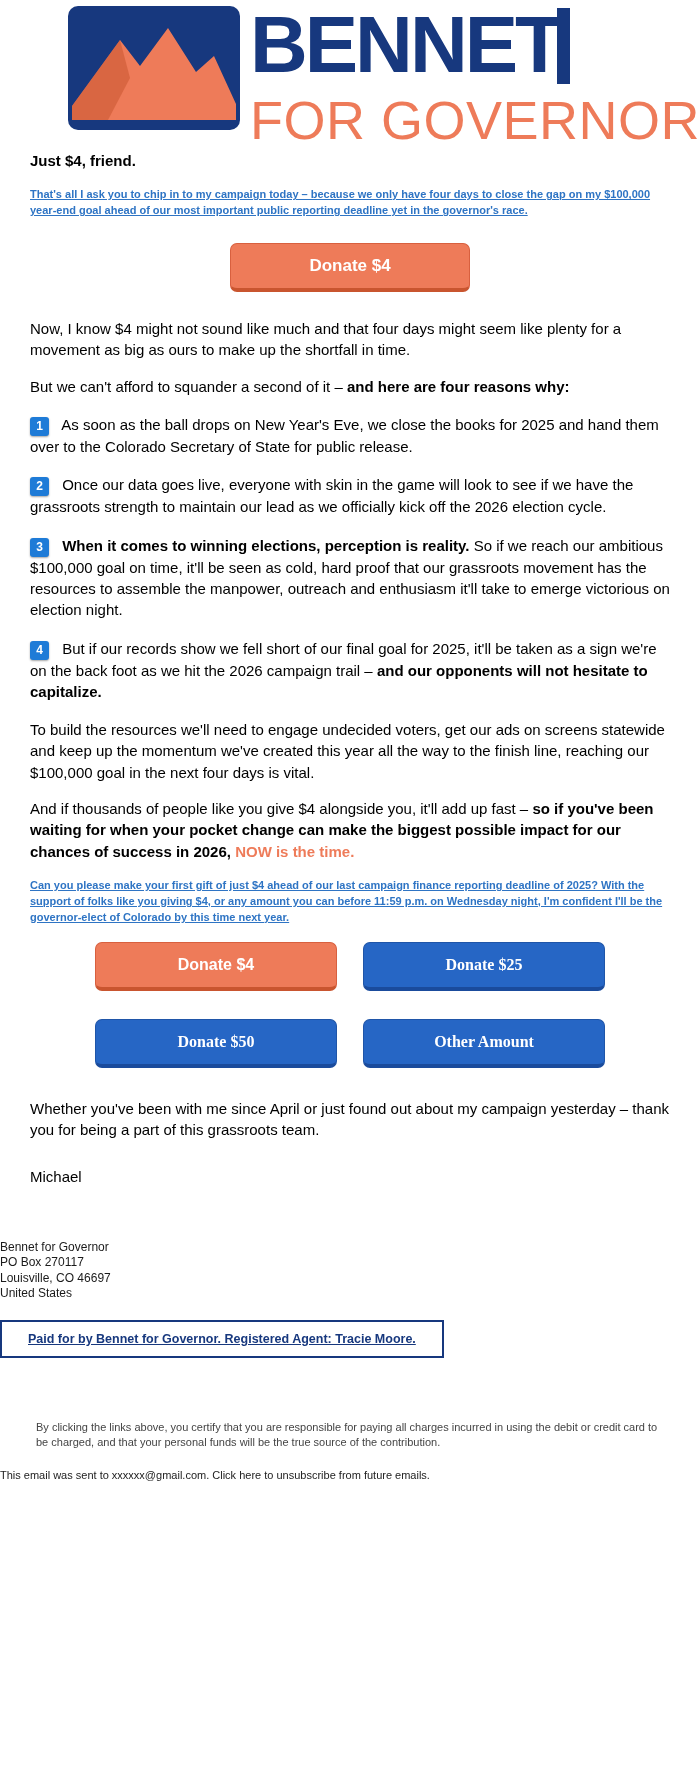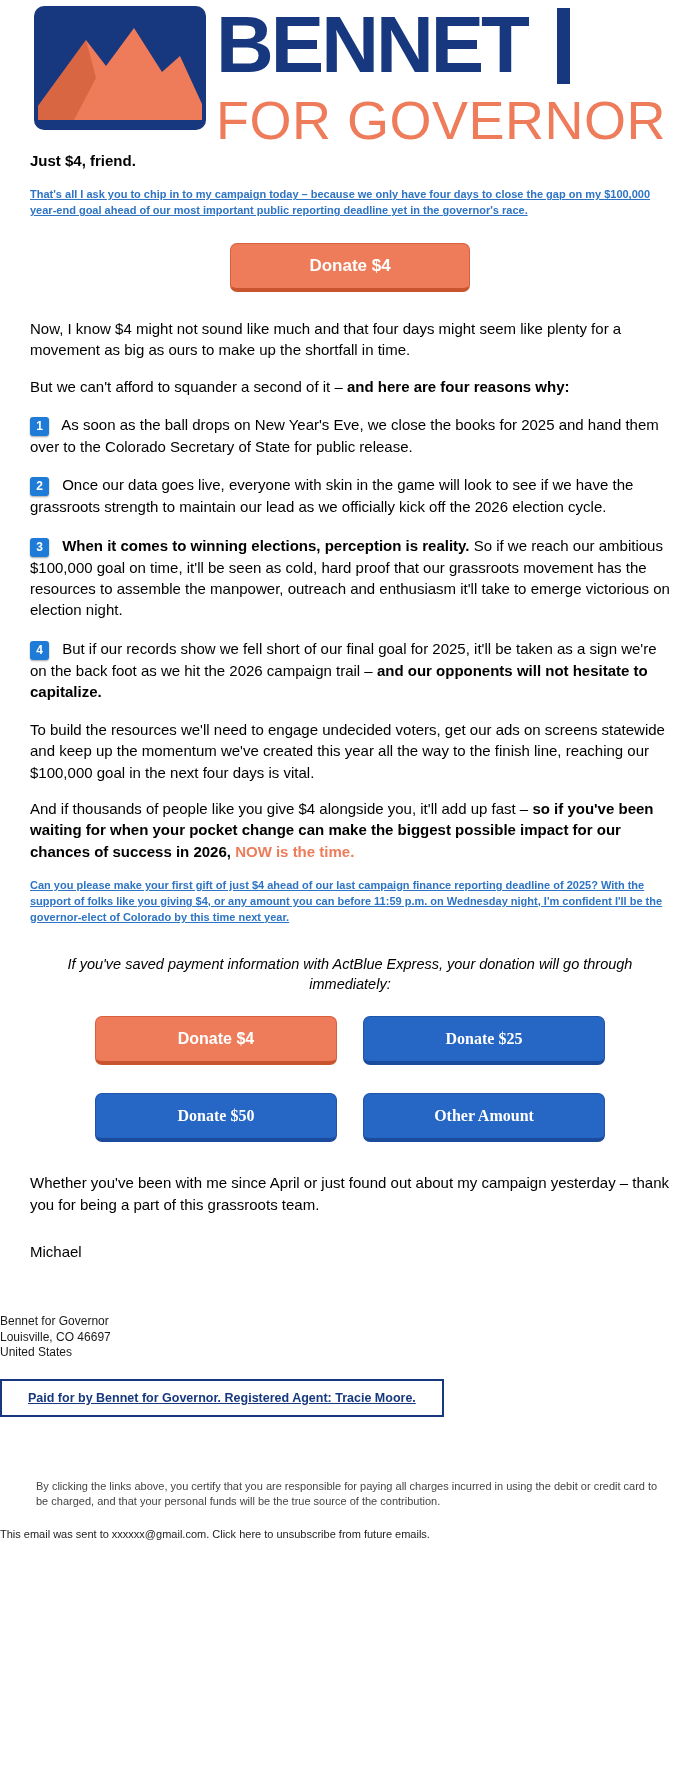--- a/index.html
+++ b/index.html
@@ -1,21 +1,21 @@
 <!DOCTYPE html>
 <html><head>
 <meta charset="utf-8">
 <style>
   * { margin:0; padding:0; box-sizing:border-box; }
   html,body { background:#ffffff; }
   body { font-family:"Liberation Sans", sans-serif; color:#000; }
   .page { width:700px; min-height:1790px; margin:0 auto; background:#fff; padding-bottom:250px; }
 
   
-  .header { position:relative; display:flex; align-items:flex-start; padding:6px 0 0 34px; height:138px; }
+  .header { position:relative; display:flex; align-items:flex-start; padding:6px 0 0 34px; height:138px;justify-content:flex-end; }
   .logo-box { width:172px; height:124px; border-radius:10px; overflow:hidden; flex-shrink:0; }
   .logo-box svg { display:block; }
   .wordmark { margin-left:10px; display:flex; flex-direction:column; padding-top:2px; }
   .brand-name { font-size:80px; font-weight:bold; color:#17387E; letter-spacing:-3px; line-height:0.92; }
   .brand-tagline { font-size:54px; font-weight:normal; color:#EE7B59; letter-spacing:0.5px; line-height:1; margin-top:11px; }
   .accent-bar { position:absolute; top:8px; right:130px; width:13px; height:76px; background:#17387E; }
 
   
   .content { padding:0 30px; }
   .body-p { font-size:15px; line-height:1.42; margin:15px 0; }
@@ -102,38 +102,38 @@
     </p>
 
     <p class="body-p">To build the resources we'll need to engage undecided voters, get our ads on screens statewide and keep up the momentum we've created this year all the way to the finish line, reaching our $100,000 goal in the next four days is vital.</p>
 
     <p class="body-p">
       <span>And if thousands of people like you give $4 alongside you, it'll add up fast – </span><span class="bold">so if you've been waiting for when your pocket change can make the biggest possible impact for our chances of success in 2026, </span><span class="hl-orange">NOW is the time.</span>
     </p>
 
     <div class="link-para">Can you please make your first gift of just $4 ahead of our last campaign finance reporting deadline of 2025? With the support of folks like you giving $4, or any amount you can before 11:59 p.m. on Wednesday night, I'm confident I'll be the governor-elect of Colorado by this time next year.</div>
 
-    <div class="express-note">If you've saved payment information with ActBlue Express, your donation will go through immediately:</div>
 
     <div class="donate-grid">
       <button class="btn orange">Donate $4</button>
       <button class="btn blue">Donate $25</button>
       <button class="btn blue">Donate $50</button>
       <button class="btn blue">Other Amount</button>
     </div>
 
     <p class="body-p closing">Whether you've been with me since April or just found out about my campaign yesterday – thank you for being a part of this grassroots team.</p>
 
     <p class="body-p signature">Michael</p>
 
   </div>
 
   <div class="footer">
     <div>
       <div class="addr-line">Bennet for Governor</div>
+      <div class="addr-line">PO Box 270117</div>
       <div class="addr-line">Louisville, CO 46697</div>
       <div class="addr-line">United States</div>
     </div>
 
     <div class="paid-box">Paid for by Bennet for Governor. Registered Agent: Tracie Moore.</div>
 
     <div class="legal">By clicking the links above, you certify that you are responsible for paying all charges incurred in using the debit or credit card to be charged, and that your personal funds will be the true source of the contribution.</div>
 
     <div class="sent">
       <span>This email was sent to xxxxxx@gmail.com. </span><span class="unsub">Click here to unsubscribe from future emails.</span>

